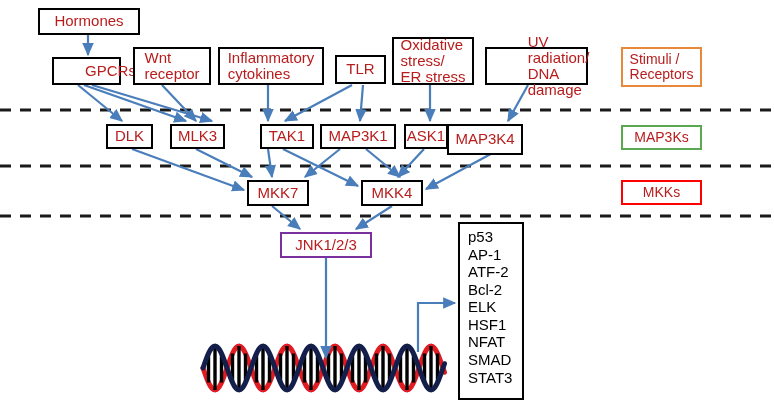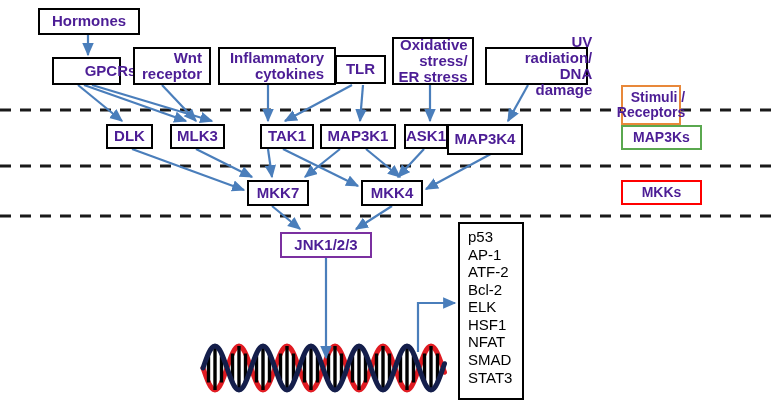--- a/index.html
+++ b/index.html
@@ -1,22 +1,22 @@
 <!DOCTYPE html>
 <html><head>
 <meta charset="utf-8">
 <style>
   html,body{margin:0;padding:0;background:#ffffff;}
   body{width:774px;height:407px;overflow:hidden;
        font-family:"Liberation Sans",sans-serif;}
   #stage{position:relative;width:774px;height:407px;background:#fff;}
   svg#canvas{position:absolute;left:0;top:0;width:774px;height:407px;}
   .node{position:absolute;box-sizing:border-box;display:flex;
-        align-items:center;justify-content:center;text-align:right;
-        background:#ffffff;color:#4c1d95;line-height:1.08;font-weight:bold;}
+        align-items:center;justify-content:center;text-align:left;
+        background:#ffffff;color:#b91c1c;line-height:1.08;}
   .blk{border:2.5px solid #000;}
   .tier{border:2.5px solid;}
   .tf-list{position:absolute;box-sizing:border-box;border:2.5px solid #000;
            background:#fff;padding:4px 0 12px 8px;display:flex;
            flex-direction:column;justify-content:space-between;}
   .tf-list span{display:block;font-size:15px;line-height:17.3px;white-space:nowrap;}
 </style>
 </head>
 <body>
 
@@ -99,21 +99,21 @@
       <div class="node blk" style="left: 38px; top: 8px; width: 102px; height: 27px; font-size: 15px;">
         <span style="white-space: pre-line;">Hormones</span>
       </div>
       <div class="node blk" style="left: 52px; top: 57px; width: 69px; height: 28px; font-size: 15px;">
         <span style="white-space: pre-line; margin-left: 48px;">GPCRs</span>
       </div>
       <div class="node blk" style="left: 133px; top: 47px; width: 78px; height: 38px; font-size: 15px;">
         <span style="white-space: pre-line;">Wnt
 receptor</span>
       </div>
-      <div class="node blk" style="left: 218px; top: 47px; width: 118px; height: 38px; font-size: 15px;">
+      <div class="node blk" style="left: 218px; top: 47px; width: 106px; height: 38px; font-size: 15px;">
         <span style="white-space: pre-line;">Inflammatory
 cytokines</span>
       </div>
       <div class="node blk" style="left: 335px; top: 55px; width: 51px; height: 29px; font-size: 15px;">
         <span style="white-space: pre-line;">TLR</span>
       </div>
       <div class="node blk" style="left: 392px; top: 37px; width: 82px; height: 48px; font-size: 15px;">
         <span style="white-space: pre-line;">Oxidative
 stress/
 ER stress</span>
@@ -142,21 +142,21 @@
       </div>
       <div class="node blk" style="left: 247px; top: 180px; width: 62px; height: 26px; font-size: 15px;">
         <span style="white-space: pre-line;">MKK7</span>
       </div>
       <div class="node blk" style="left: 361px; top: 180px; width: 62px; height: 26px; font-size: 15px;">
         <span style="white-space: pre-line;">MKK4</span>
       </div>
       <div class="node tier" style="left: 280px; top: 232px; width: 92px; height: 26px; font-size: 15px; border-color: rgb(123, 48, 160);">
         <span style="white-space: pre-line;">JNK1/2/3</span>
       </div>
-      <div class="node tier" style="left: 621px; top: 47px; width: 60px; height: 40px; font-size: 14px; border-color: rgb(232, 136, 58); margin-top: 38px;">
+      <div class="node tier" style="left: 621px; top: 47px; width: 81px; height: 40px; font-size: 14px; border-color: rgb(232, 136, 58);">
         <span style="white-space: pre-line;">Stimuli /
 Receptors</span>
       </div>
       <div class="node tier" style="left: 621px; top: 125px; width: 81px; height: 25px; font-size: 14px; border-color: rgb(90, 168, 79);">
         <span style="white-space: pre-line;">MAP3Ks</span>
       </div>
       <div class="node tier" style="left: 621px; top: 180px; width: 81px; height: 25px; font-size: 14px; border-color: rgb(255, 0, 0);">
         <span style="white-space: pre-line;">MKKs</span>
       </div>
     </div>

